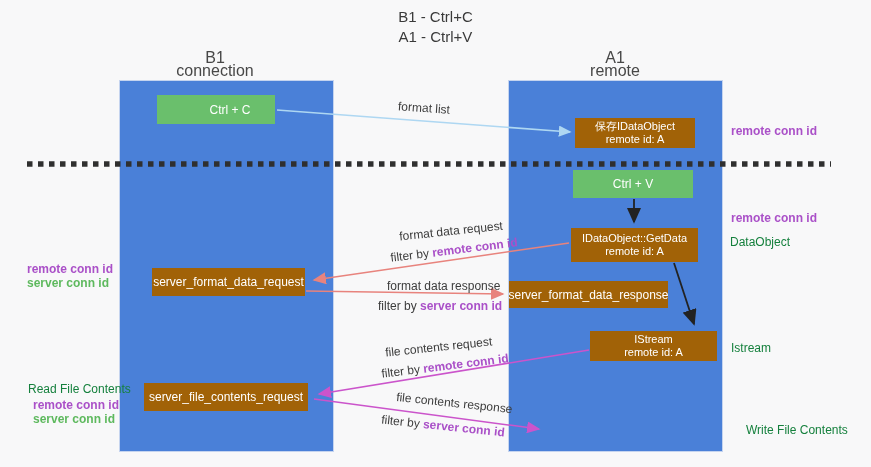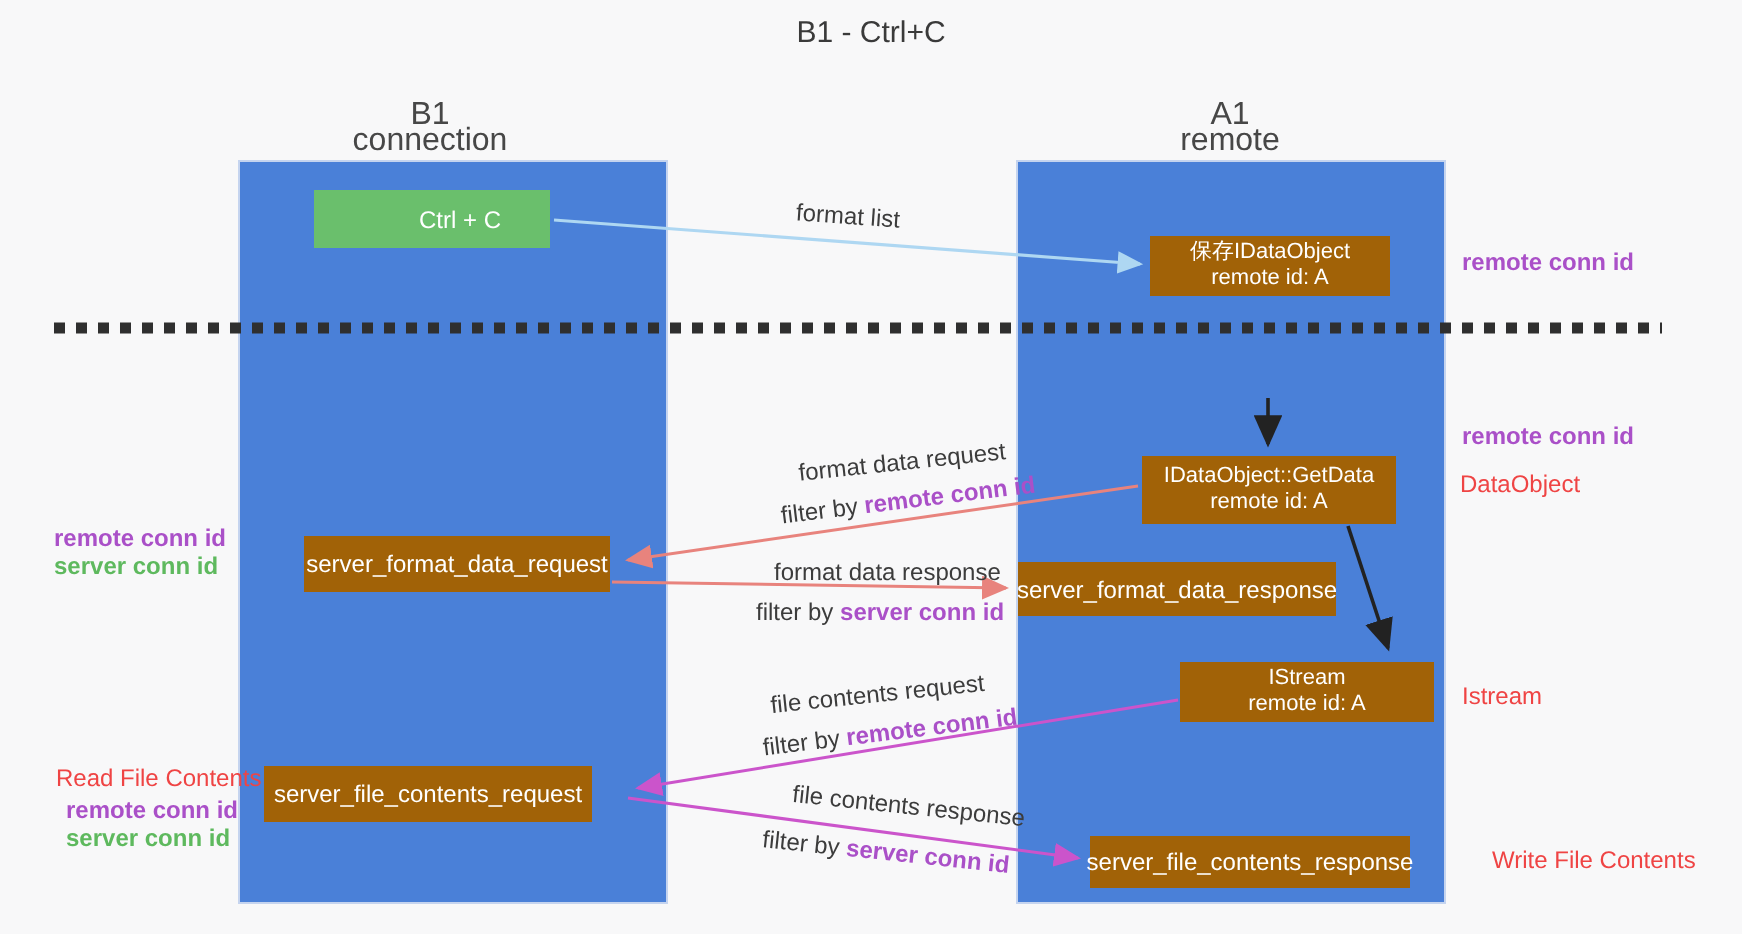--- a/index.html
+++ b/index.html
@@ -13,34 +13,35 @@
   .col-header{top:51px;width:120px;text-align:center;
     font-size:16px;line-height:13px;color:#474747;}
   .column{top:80px;width:215px;height:372px;background:#4a80d8;
     border:1px solid #c5d4ef;box-sizing:border-box;z-index:1;}
   #svg-layer{left:0;top:0;width:871px;height:467px;z-index:2;}
   .box{z-index:3;display:flex;flex-direction:column;align-items:center;
     justify-content:center;text-align:center;color:#ffffff;box-sizing:border-box;}
   .gbox{background:#6abf6c;font-size:12px;}
   .obox{background:#a16207;font-size:12px;}
   .two-line{font-size:11px;line-height:13px;}
-  .side-label{z-index:4;font-size:12px;line-height:14px;color:#ef4444;white-space:nowrap;}
+  .side-label{z-index:4;font-size:12px;line-height:14px;color:#15803d;white-space:nowrap;}
   .purple{color:#aa50c8;font-weight:bold;}
   .green-lbl{color:#5eb95e;font-weight:bold;}
   .arrow-label{z-index:4;font-size:12px;color:#3c3c3c;white-space:nowrap;
     transform-origin:center center;}
   .arrow-label .purple,.arrow-label .green-lbl{font-weight:bold;color:#aa50c8;}
 </style>
 </head>
 <body>
 
 <div id="stage">
 
   <div id="title" class="abs">
     <div>B1 - Ctrl+C</div>
+    <div>A1 - Ctrl+V</div>
   </div>
 
   <div class="abs col-header" style="left:155px;">
     <div>B1</div>
     <div>connection</div>
   </div>
   <div class="abs col-header" style="left:555px;">
     <div>A1</div>
     <div>remote</div>
   </div>
@@ -83,46 +84,46 @@
 
   <div class="abs box gbox" style="left:157px;top:95px;width:118px;height:29px;padding-left:28px;">
     <span>Ctrl + C</span>
   </div>
 
   <div class="abs box obox two-line" style="left:575px;top:118px;width:120px;height:30px;">
     <span>保存IDataObject</span>
     <span>remote id: A</span>
   </div>
 
+  <div class="abs box gbox" style="left:573px;top:170px;width:120px;height:28px;">
+    <span>Ctrl + V</span>
+  </div>
 
   <div class="abs box obox two-line" style="left:571px;top:228px;width:127px;height:34px;">
     <span>IDataObject::GetData</span>
     <span>remote id: A</span>
   </div>
 
   <div class="abs box obox" style="left:152px;top:268px;width:153px;height:28px;">
     <span>server_format_data_request</span>
   </div>
 
   <div class="abs box obox" style="left:509px;top:281px;width:159px;height:27px;">
     <span>server_format_data_response</span>
   </div>
 
   <div class="abs box obox two-line" style="left:590px;top:331px;width:127px;height:30px;">
     <span>IStream</span>
     <span>remote id: A</span>
   </div>
 
-  <div class="abs box obox" style="left:132px;top:383px;width:164px;height:28px;">
+  <div class="abs box obox" style="left:144px;top:383px;width:164px;height:28px;">
     <span>server_file_contents_request</span>
   </div>
 
-  <div class="abs box obox" style="left:545px;top:418px;width:160px;height:26px;">
-    <span>server_file_contents_response</span>
-  </div>
 
   <div class="abs arrow-label" style="left:398px;top:101px;transform:rotate(4deg);">format list</div>
 
   <div class="abs arrow-label" style="left:399px;top:224px;transform:rotate(-6deg);">format data request</div>
   <div class="abs arrow-label" style="left:390px;top:243px;transform:rotate(-7deg);">
     <span>filter by </span><span class="purple">remote conn id</span>
   </div>
 
   <div class="abs arrow-label" style="left:387px;top:279px;">format data response</div>
   <div class="abs arrow-label" style="left:378px;top:299px;">

